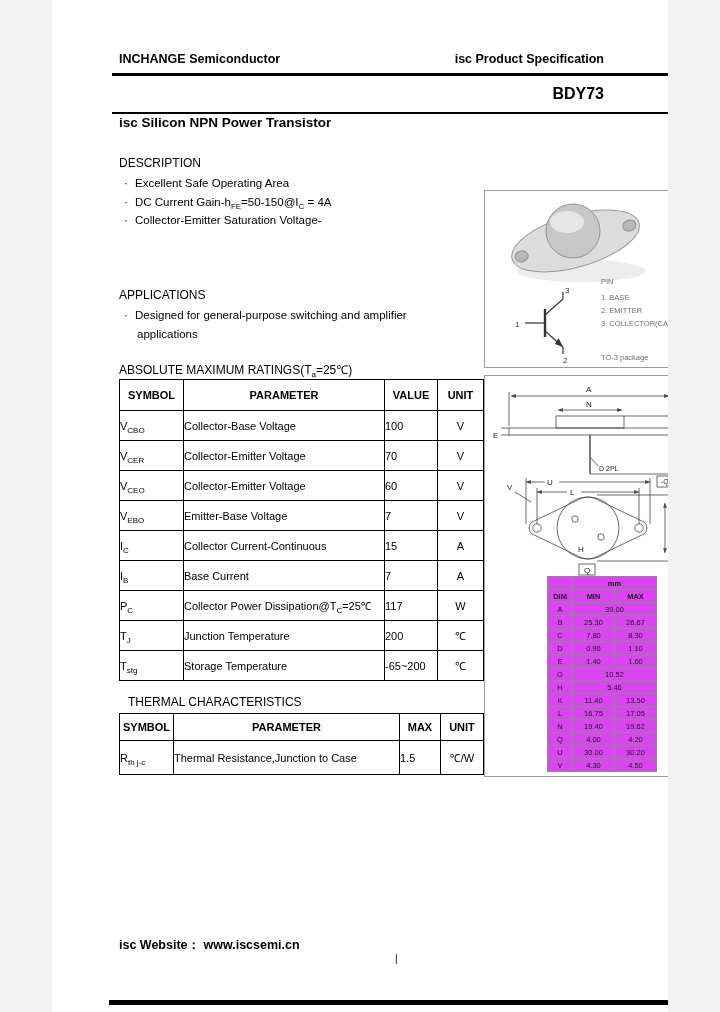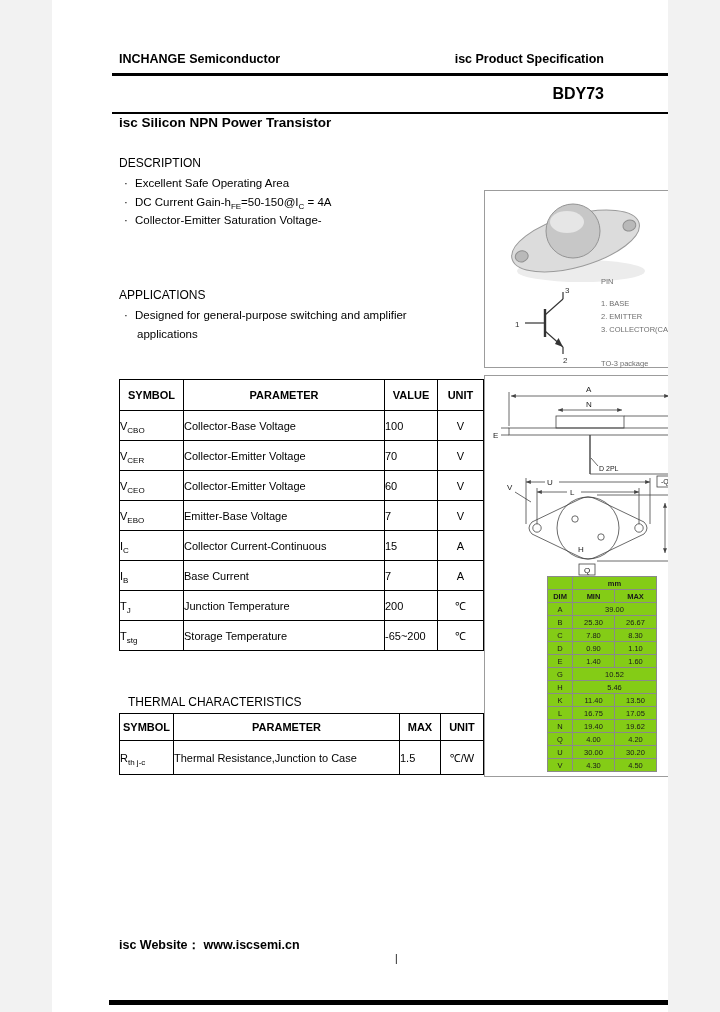--- a/index.html
+++ b/index.html
@@ -32,23 +32,23 @@
   .amr .w-symbol{width:63px;}
   .amr .w-parameter{width:200px;}
   .amr .w-value{width:52px;}
   .amr .w-unit{width:45px;}
   .thermal .w-symbol{width:53px;}
   .thermal .w-parameter{width:225px;}
   .thermal .w-value{width:40px;}
   .thermal .w-unit{width:42px;}
   .panel{position:absolute;border:1px solid #9c9c9c;background:#fff;}
   .pin-info{position:absolute;left:116px;top:84px;font-size:7.5px;color:#6e6e6e;line-height:13px;}
-  .pin-head{margin-bottom:9px;}
+  .pin-head{margin-bottom:3px;}
   .pkg-name{margin-top:21px;}
-  .dim-table{position:absolute;left:62px;top:200px;font-size:7.5px;color:#1a1a1a;background:#84cc16;}
+  .dim-table{position:absolute;left:62px;top:200px;font-size:7.5px;color:#1a1a1a;background:#d946ef;}
   .dim-table th,.dim-table td{border:1px solid #8a8a8a;text-align:center;height:12px;padding:0 2px;font-weight:normal;}
   .dim-table th{font-weight:bold;}
   .dim-table .dt-dim{width:20px;}
   .dim-table .dt-val{width:37px;}
   .footer-site{left:67px;top:937px;font-size:12.5px;font-weight:bold;}
   .page-mark{left:343px;top:953px;font-size:10px;}
   svg text{font-family:"Liberation Sans",sans-serif;}
 </style>
 </head>
 <body>
@@ -116,20 +116,21 @@
       <div class="bullet-line">
         <span class="bullet-dot">·</span>
         <span>Designed for general-purpose switching and amplifier</span>
       </div>
       <div class="bullet-line indent">
         <span class="bullet-dot"></span>
         <span>applications</span>
       </div>
     </div>
 
+  <div class="abs sec-heading" style="left:67px;top:361px;">ABSOLUTE MAXIMUM RATINGS(T<sub>a</sub>=25℃)</div>
   <table class="spec-table amr" style="left:67px;top:379px;">
     <thead>
       <tr>
         <th class="w-symbol">SYMBOL</th>
         <th class="w-parameter">PARAMETER</th>
         <th class="w-value">VALUE</th>
         <th class="w-unit">UNIT</th>
       </tr>
     </thead>
     <tbody id="max-ratings-body">
@@ -161,20 +162,26 @@
           <td class="cell-symbol w-symbol">I<sub>C</sub></td>
           <td class="cell-parameter w-parameter">Collector Current-Continuous</td>
           <td class="cell-value w-value">15</td>
           <td class="cell-unit w-unit">A</td>
         </tr>
         <tr>
           <td class="cell-symbol w-symbol">I<sub>B</sub></td>
           <td class="cell-parameter w-parameter">Base Current</td>
           <td class="cell-value w-value">7</td>
           <td class="cell-unit w-unit">A</td>
+        </tr>
+        <tr>
+          <td class="cell-symbol w-symbol">P<sub>C</sub></td>
+          <td class="cell-parameter w-parameter">Collector Power Dissipation@T<sub>C</sub>=25℃</td>
+          <td class="cell-value w-value">117</td>
+          <td class="cell-unit w-unit">W</td>
         </tr>
         <tr>
           <td class="cell-symbol w-symbol">T<sub>J</sub></td>
           <td class="cell-parameter w-parameter">Junction Temperature</td>
           <td class="cell-value w-value">200</td>
           <td class="cell-unit w-unit">℃</td>
         </tr>
         <tr>
           <td class="cell-symbol w-symbol">T<sub>stg</sub></td>
           <td class="cell-parameter w-parameter">Storage Temperature</td>

